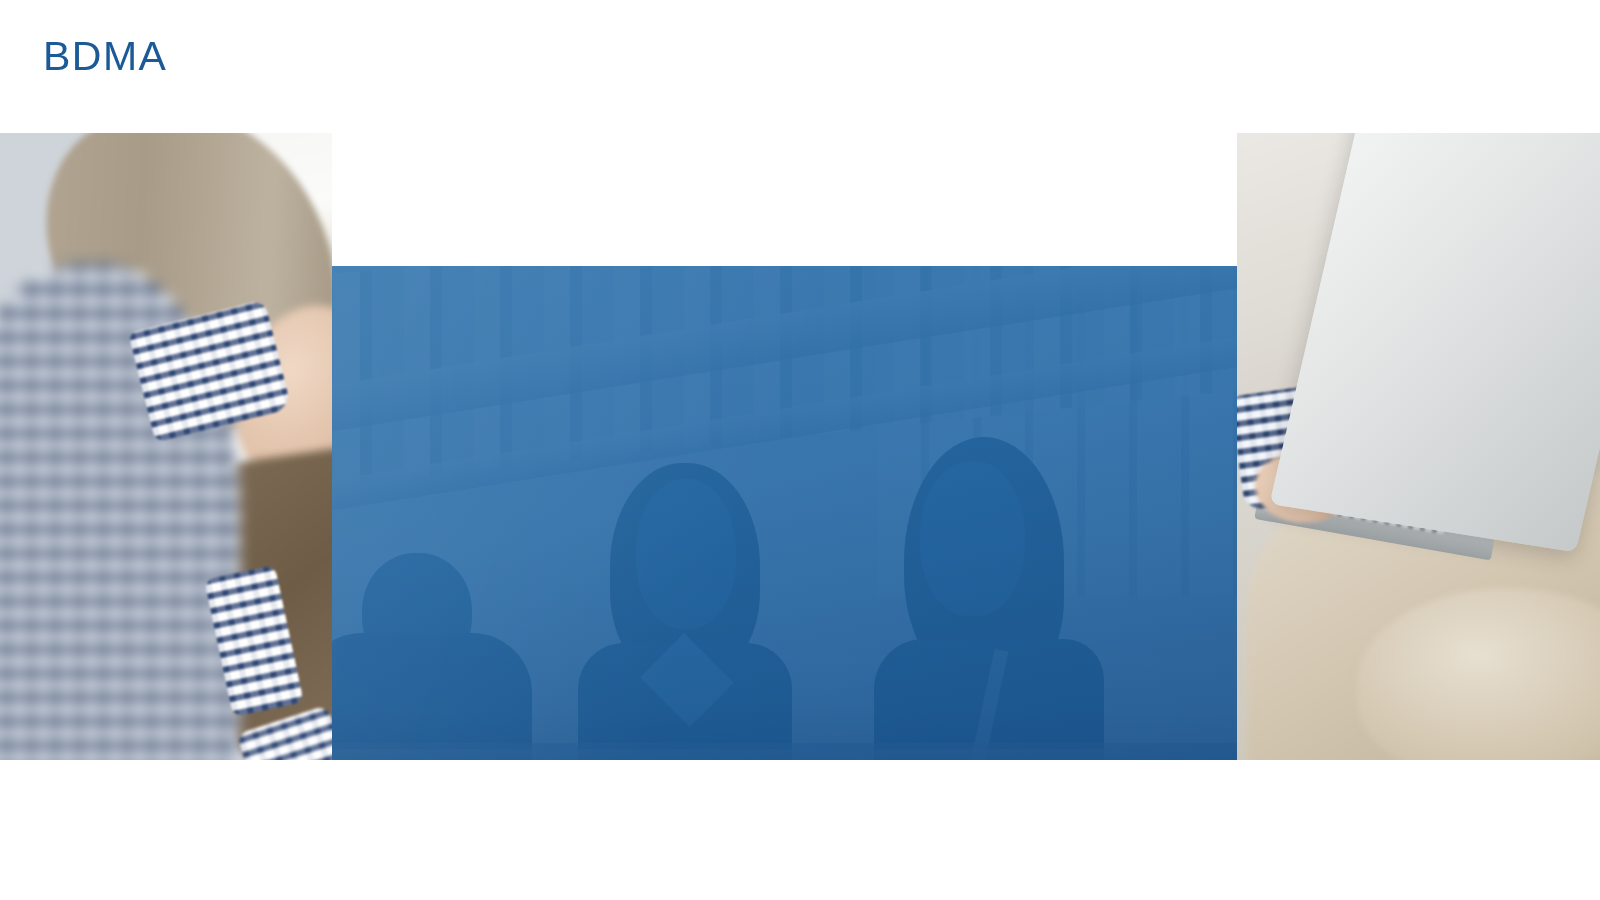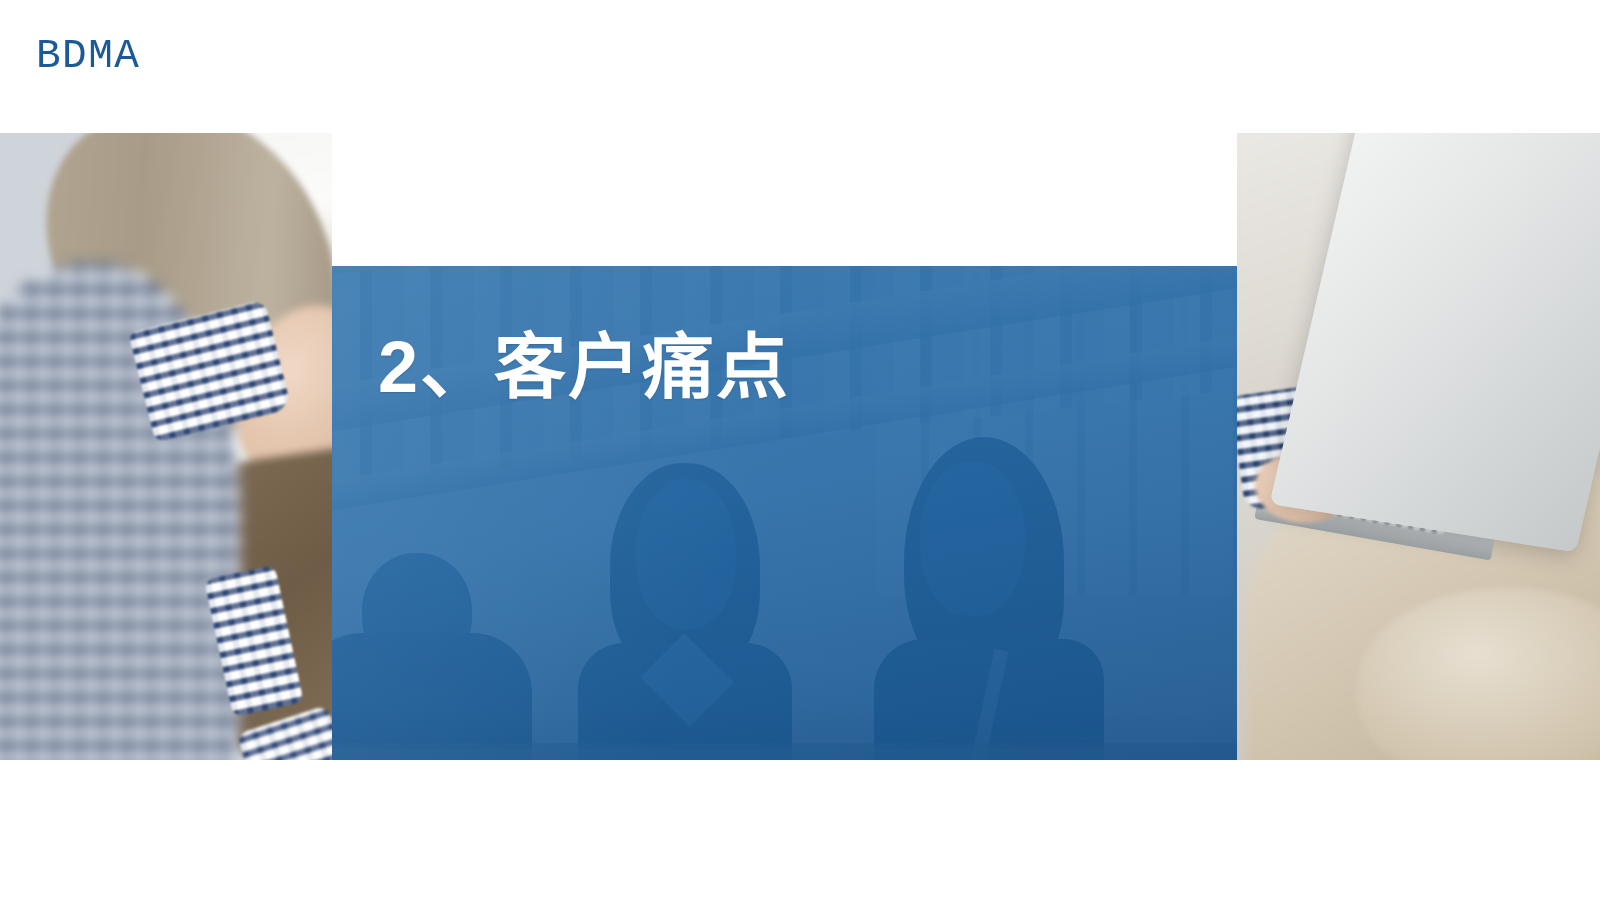--- a/index.html
+++ b/index.html
@@ -19,23 +19,23 @@
     position: relative;
     width: 1600px;
     height: 900px;
     background: #ffffff;
     overflow: hidden;
   }
 
   
   .logo {
     position: absolute;
-    left: 36px;
+    left: 43px;
     top: 36px;
-    font-family: Liberation Mono, monospace;
+    font-family: Liberation Sans, sans-serif;
     font-size: 41px;
     letter-spacing: 1.5px;
     color: #1b5a96;
     line-height: 1;
     white-space: nowrap;
     font-weight: 400;
   }
 
   
   .photo-band {
@@ -469,19 +469,18 @@
         </div>
 
         <div class="pp-counter-edge"></div>
         <div class="pp-counter"></div>
       </div>
 
       <div class="panel-tint"></div>
       <div class="panel-sheen"></div>
 
       <div class="panel-content">
-        <div class="slide-title">2、客户痛点</div>
       </div>
 
     </div>
   </div>
 
 </div>
 
 </body></html>

